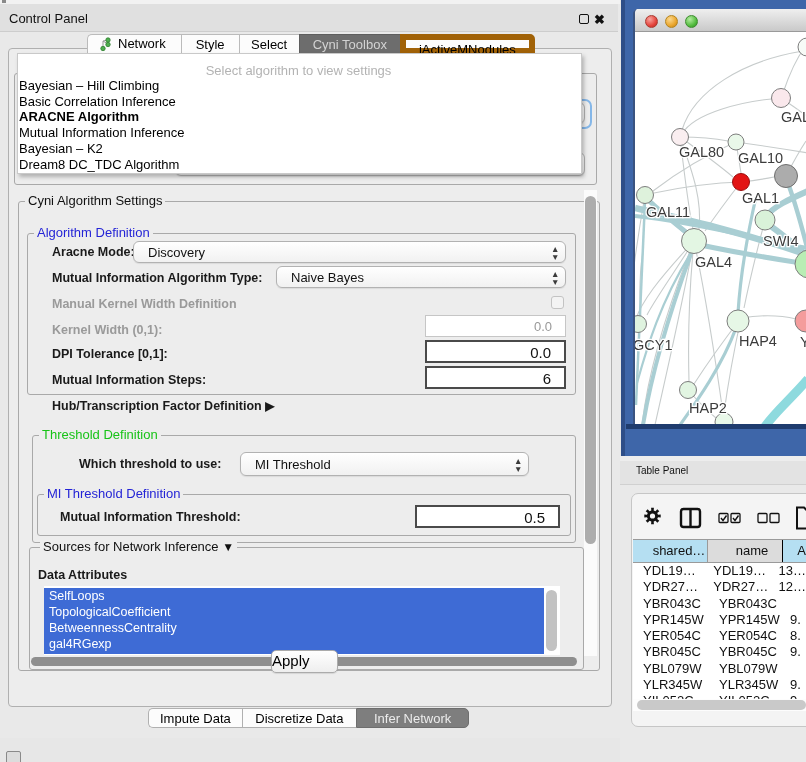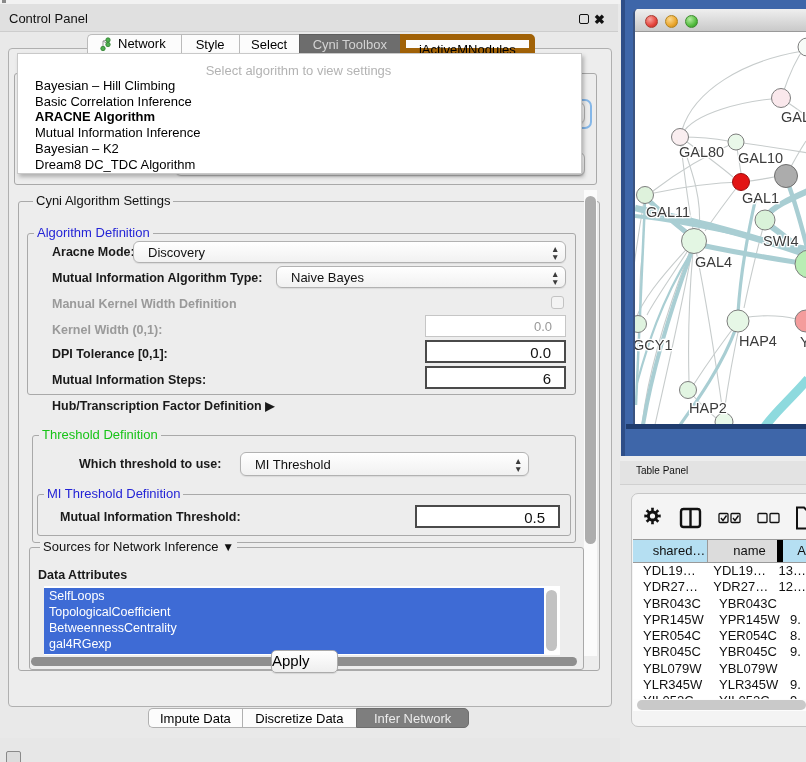--- a/index.html
+++ b/index.html
@@ -44,25 +44,25 @@
   Network</div>
  <div style="background:#fcfcfc;border:1px solid #bbb;border-right:none;padding:0 14px;line-height:20px;">Style</div>
  <div style="background:#fcfcfc;border:1px solid #bbb;border-right:none;padding:0 11.5px;line-height:20px;">Select</div>
  <div style="background:#6d6d6d;border:1px solid #5e5e5e;border-right:none;padding:0 13px;line-height:20px;color:#d3d3d3;">Cyni Toolbox</div>
  <div style="background:#fcfcfc;border:6px solid #a16207;border-radius:0 5px 0 0;padding:0 13px;line-height:20px;">jActiveMNodules</div>
 </div>
 
 <div class="abs" style="left:17px;top:53px;width:563px;height:119px;background:#fff;border:1px solid #c9c9c9;box-shadow:2px 3px 4px rgba(0,0,0,0.25);z-index:5;"></div>
 <div id="popuptext" class="abs" style="z-index:6;left:17px;top:53px;width:563px;">
 <div style="text-align:center;color:#b3b3b3;font-size:13px;padding-top:10px;height:15px;">Select algorithm to view settings</div>
-<div style="font-size:13px;color:#000;line-height:15.7px;padding-left:18px;">Bayesian – Hill Climbing<br>Basic Correlation Inference<br><span class="b">ARACNE Algorithm</span><br>Mutual Information Inference<br>Bayesian – K2<br>Dream8 DC_TDC Algorithm</div>
+<div style="font-size:13px;color:#000;line-height:15.7px;padding-left:2px;">Bayesian – Hill Climbing<br>Basic Correlation Inference<br><span class="b">ARACNE Algorithm</span><br>Mutual Information Inference<br>Bayesian – K2<br>Dream8 DC_TDC Algorithm</div>
 </div>
 
 <div class="grp" style="left:18px;top:201px;width:580px;height:468px;"></div>
-<div class="gt" style="left:25px;top:194px;color:#111;margin-left:8px;">Cyni Algorithm Settings</div>
+<div class="gt" style="left:25px;top:194px;color:#111;">Cyni Algorithm Settings</div>
 
 <div class="abs" style="left:584px;top:190px;width:13px;height:466px;background:#fbfbfb;"></div>
 <div class="abs" style="left:585px;top:196px;width:11px;height:348px;background:#adadad;border-radius:6px;"></div>
 <div class="abs" style="left:31px;top:657px;width:546px;height:9px;background:#8e8e8e;border-radius:5px;"></div>
 
 <div class="grp" style="left:27px;top:233px;width:547px;height:160px;"></div>
 <div class="gt" style="left:34px;top:226px;color:#2424d6;">Algorithm Definition</div>
 <div class="lbl" style="left:52px;top:245px;">Aracne Mode:</div>
 <div class="combo" style="left:133px;top:241px;width:431px;">
     <span>Discovery</span>
@@ -223,21 +223,21 @@
       <path d="M89,12 l2,2.5 3.5,-5" stroke-width="1.4"></path>
     <rect x="114" y="7.5" width="9" height="9" rx="1"></rect>
       <rect x="126" y="7.5" width="9" height="9" rx="1"></rect>
     <path d="M153,1.5 h7 l4,4 v17 h-11 z" stroke-width="2"></path>
   </g>
 </svg>
 
 <div class="abs" style="left:633px;top:539px;width:173px;height:162px;background:#fff;overflow:hidden;">
   <div style="display:flex;height:24px;border-top:1px solid #9a9a9a;border-bottom:1px solid #9a9a9a;box-sizing:border-box;font-size:13px;color:#111;text-align:center;line-height:22px;">
     <div style="width:75px;background:#b5dff2;border-right:1px solid #9a9a9a;box-sizing:border-box;padding-left:18px;">shared…</div>
-    <div style="width:75px;background:#dcdcdc;border-right:6px solid #000000;box-sizing:border-box;padding-left:14px;">name</div>
+    <div style="width:75px;background:#dcdcdc;border-right:1px solid #000000;box-sizing:border-box;padding-left:14px;">name</div>
     <div style="width:23px;background:#b5dff2;text-align:right;">A</div>
   </div>
   <div style="font-size:13px;color:#111;">
     <div style="height:16.3px;display:flex;">
         <div style="width:75px;padding-left:10px;box-sizing:border-box;">YDL19…</div>
         <div style="width:75px;padding-left:11px;box-sizing:border-box;">YDL19…</div>
         <div style="padding-left:7px;">13…</div>
       </div>
     <div style="height:16.3px;display:flex;">
         <div style="width:75px;padding-left:10px;box-sizing:border-box;">YDR27…</div>

